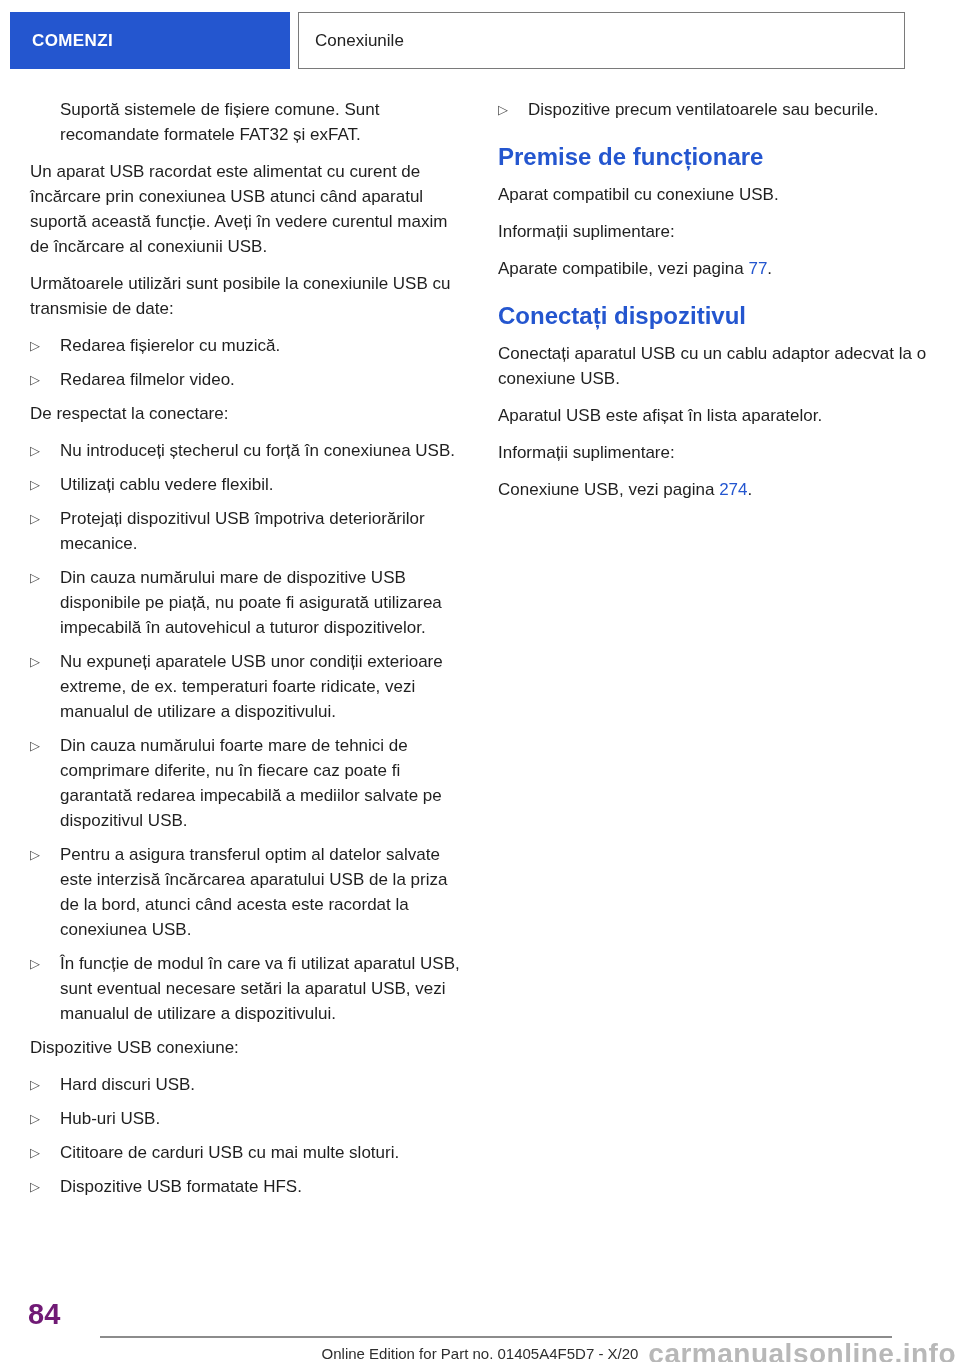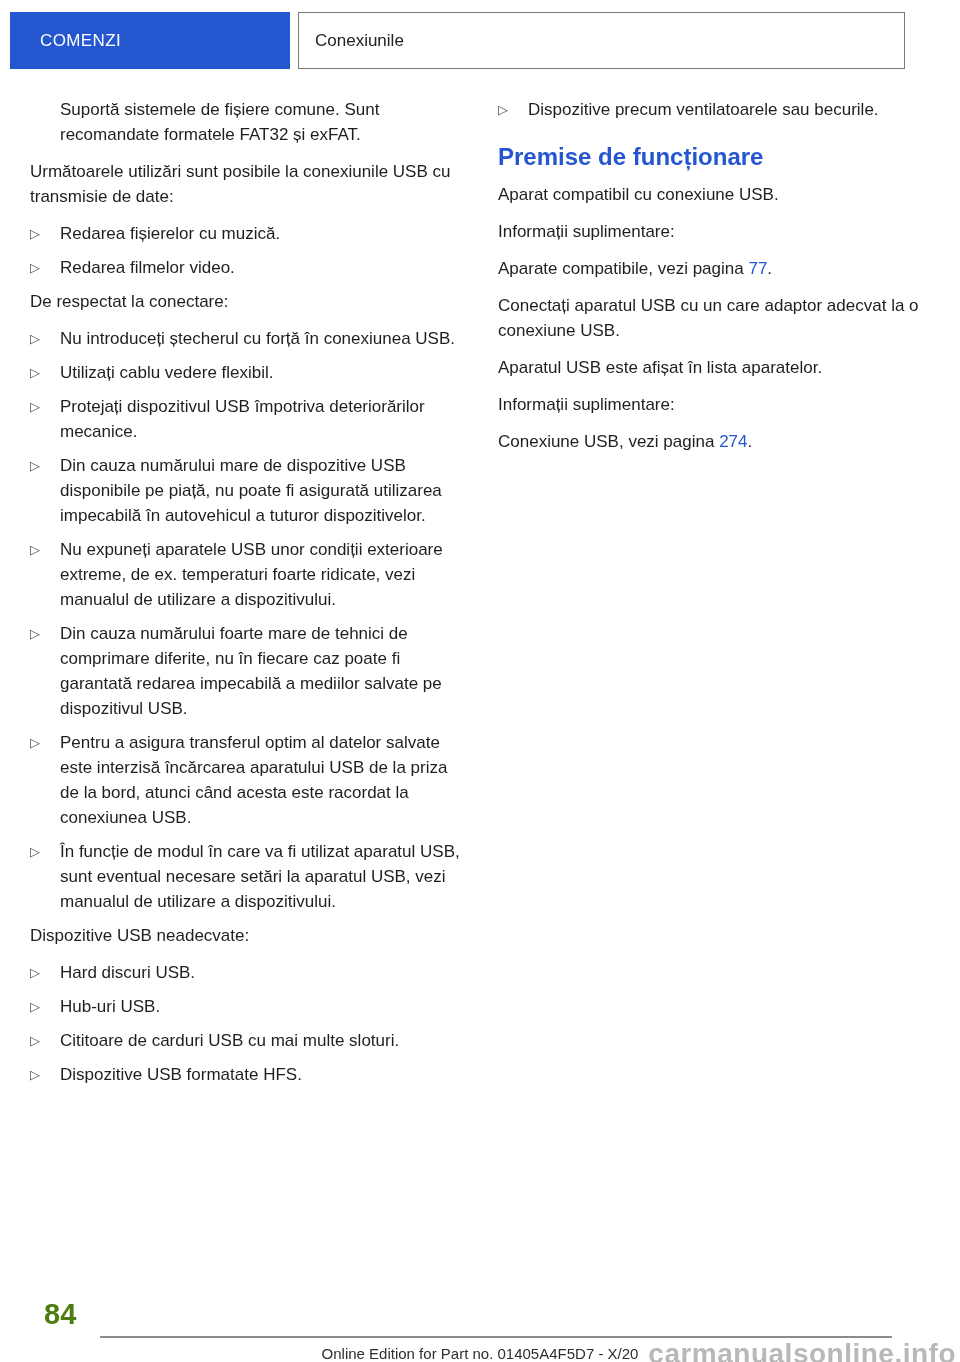--- a/index.html
+++ b/index.html
@@ -10,22 +10,22 @@
     font-family: "Liberation Sans", "DejaVu Sans", sans-serif;
     color: #1f1f1f;
   }
   .page { width: 100%; height: 100%; position: relative; }
 
   
   .header { display: flex; margin: 12px 10px 0 10px; height: 57px; }
   .chapter-box {
     background: var(--accent, #2456cf); color: #fff;
     width: 280px; flex: 0 0 280px;
-    display: flex; align-items: center; padding-left: 30px;
-    font-weight: normal; font-size: 17px; letter-spacing: 0.4px;
+    display: flex; align-items: center; padding-left: 22px;
+    font-weight: bold; font-size: 17px; letter-spacing: 0.4px;
   }
   .section-box {
     border: 1px solid #7a7a7a; width: 607px; flex: 0 0 607px;
     margin-left: 8px;
     display: flex; align-items: center; padding-left: 16px;
     font-size: 17px; color: #222;
   }
 
   
   .content { display: flex; padding: 28px 30px 0 30px; gap: 36px; }
@@ -42,21 +42,21 @@
     color: var(--accent, #2456cf);
     font-size: 24px; line-height: 30px; font-weight: bold;
     margin: 20px 0 10px 0;
   }
   .col > .heading:first-child { margin-top: 6px; }
   .pagelink { color: var(--accent, #2456cf); cursor: pointer; }
 
   
   .page-number {
     position: absolute; left: 28px; top: 1286px;
-    font-size: 29px; font-weight: bold; color: #4d7c0f; margin-left: 16px;
+    font-size: 29px; font-weight: bold; color: #701a75;
   }
   .footer-line {
     position: absolute; left: 100px; top: 1324px; width: 792px;
     border-top: 2px solid #8c8c8c; height: 0;
   }
   .edition {
     position: absolute; left: 0; top: 1333px; width: 100%;
     text-align: center; font-size: 15px; color: #2e2e2e;
   }
   .watermark {
@@ -76,20 +76,21 @@
       <span>COMENZI</span>
     </div>
     <div class="section-box">
       <span>Conexiunile</span>
     </div>
   </header>
 
   <main class="content">
     <div class="col">
         <p class="para indent">Suportă sistemele de fișiere comune. Sunt recomandate formatele FAT32 și exFAT.</p>
+        <p class="para">Un aparat USB racordat este alimentat cu curent de încărcare prin conexiunea USB atunci când aparatul suportă această funcție. Aveți în vedere curentul maxim de încărcare al conexiunii USB.</p>
         <p class="para">Următoarele utilizări sunt posibile la conexiunile USB cu transmisie de date:</p>
         <div class="bullet">
           <span class="marker">▷</span>
           <span class="btext">Redarea fișierelor cu muzică.</span>
         </div>
         <div class="bullet">
           <span class="marker">▷</span>
           <span class="btext">Redarea filmelor video.</span>
         </div>
         <p class="para">De respectat la conectare:</p>
@@ -118,21 +119,21 @@
           <span class="btext">Din cauza numărului foarte mare de tehnici de comprimare diferite, nu în fiecare caz poate fi garantată redarea impecabilă a mediilor salvate pe dispozitivul USB.</span>
         </div>
         <div class="bullet">
           <span class="marker">▷</span>
           <span class="btext">Pentru a asigura transferul optim al datelor salvate este interzisă încărcarea aparatului USB de la priza de la bord, atunci când acesta este racordat la conexiunea USB.</span>
         </div>
         <div class="bullet">
           <span class="marker">▷</span>
           <span class="btext">În funcție de modul în care va fi utilizat aparatul USB, sunt eventual necesare setări la aparatul USB, vezi manualul de utilizare a dispozitivului.</span>
         </div>
-        <p class="para">Dispozitive USB neadecvate:</p>
+        <p class="para">Dispozitive USB conexiune:</p>
         <div class="bullet">
           <span class="marker">▷</span>
           <span class="btext">Hard discuri USB.</span>
         </div>
         <div class="bullet">
           <span class="marker">▷</span>
           <span class="btext">Hub-uri USB.</span>
         </div>
         <div class="bullet">
           <span class="marker">▷</span>
@@ -145,21 +146,22 @@
       </div>
     <div class="col">
         <div class="bullet">
           <span class="marker">▷</span>
           <span class="btext">Dispozitive precum ventilatoarele sau becurile.</span>
         </div>
         <h2 class="heading">Premise de funcționare</h2>
         <p class="para">Aparat compatibil cu conexiune USB.</p>
         <p class="para">Informații suplimentare:</p>
         <p class="para"><span>Aparate compatibile, vezi pagina </span><span class="pagelink">77</span><span>.</span></p>
-        <p class="para">Conectați aparatul USB cu un care adaptor adecvat la o conexiune USB.</p>
+        <h2 class="heading">Conectați dispozitivul</h2>
+        <p class="para">Conectați aparatul USB cu un cablu adaptor adecvat la o conexiune USB.</p>
         <p class="para">Aparatul USB este afișat în lista aparatelor.</p>
         <p class="para">Informații suplimentare:</p>
         <p class="para"><span>Conexiune USB, vezi pagina </span><span class="pagelink">274</span><span>.</span></p>
       </div>
   </main>
 
   <div class="page-number">84</div>
   <div class="footer-line"></div>
   <div class="edition">Online Edition for Part no. 01405A4F5D7 - X/20</div>
   <div class="watermark">carmanualsonline.info</div>

